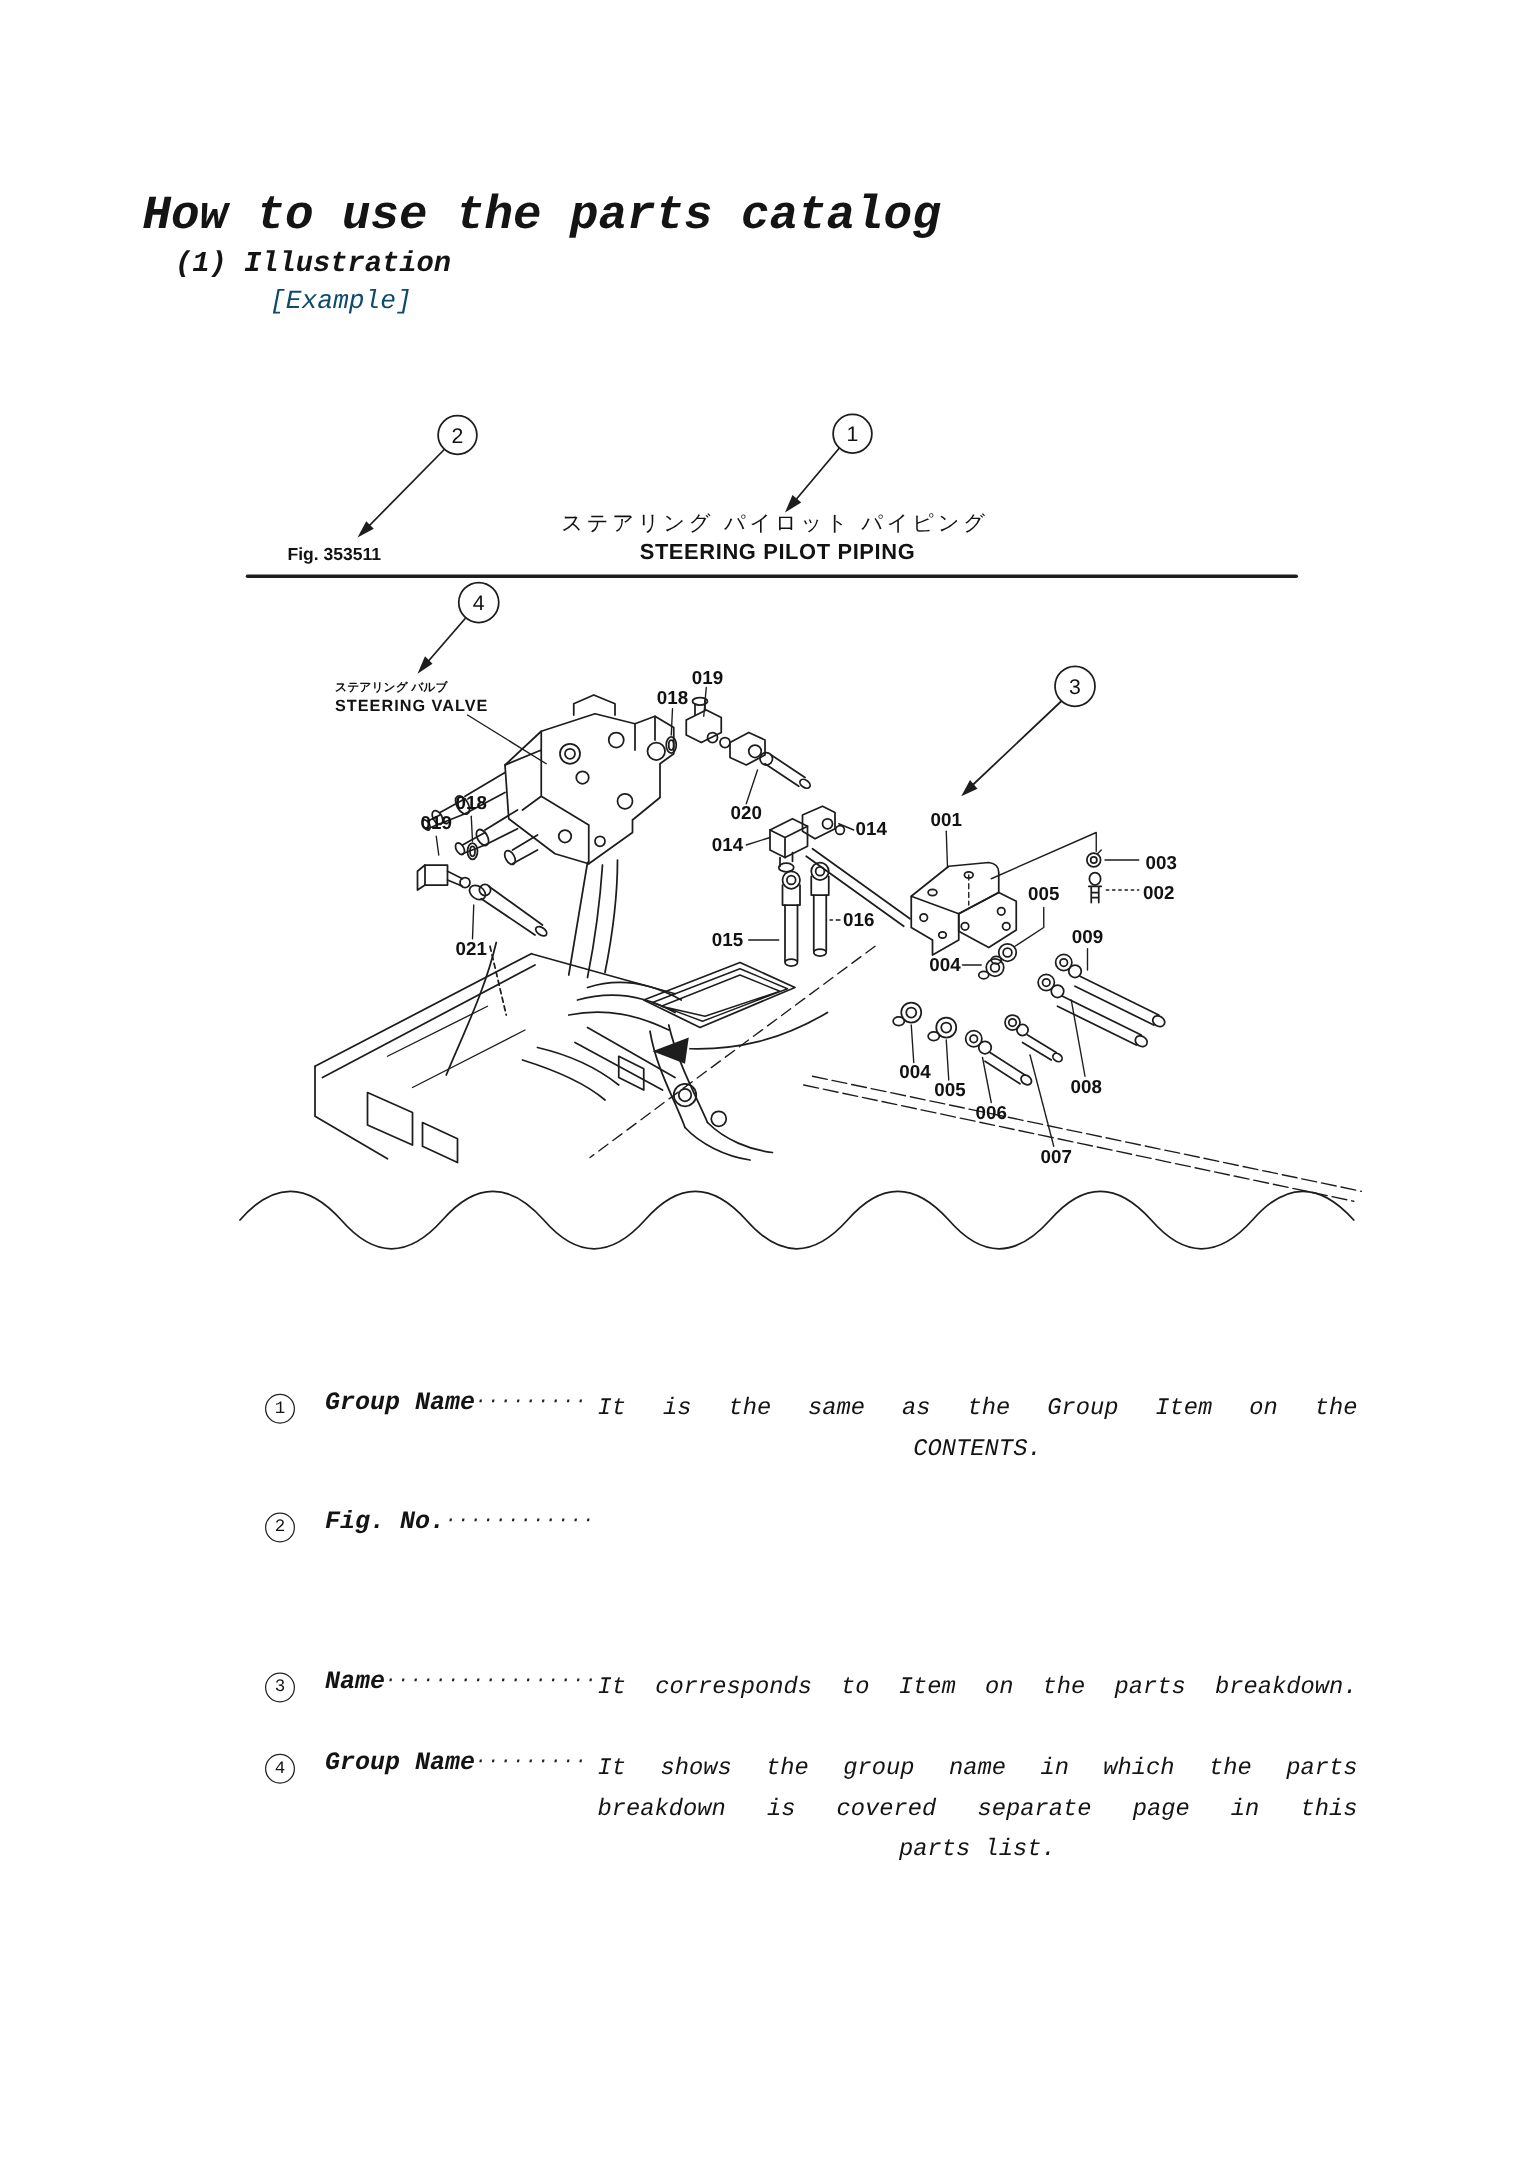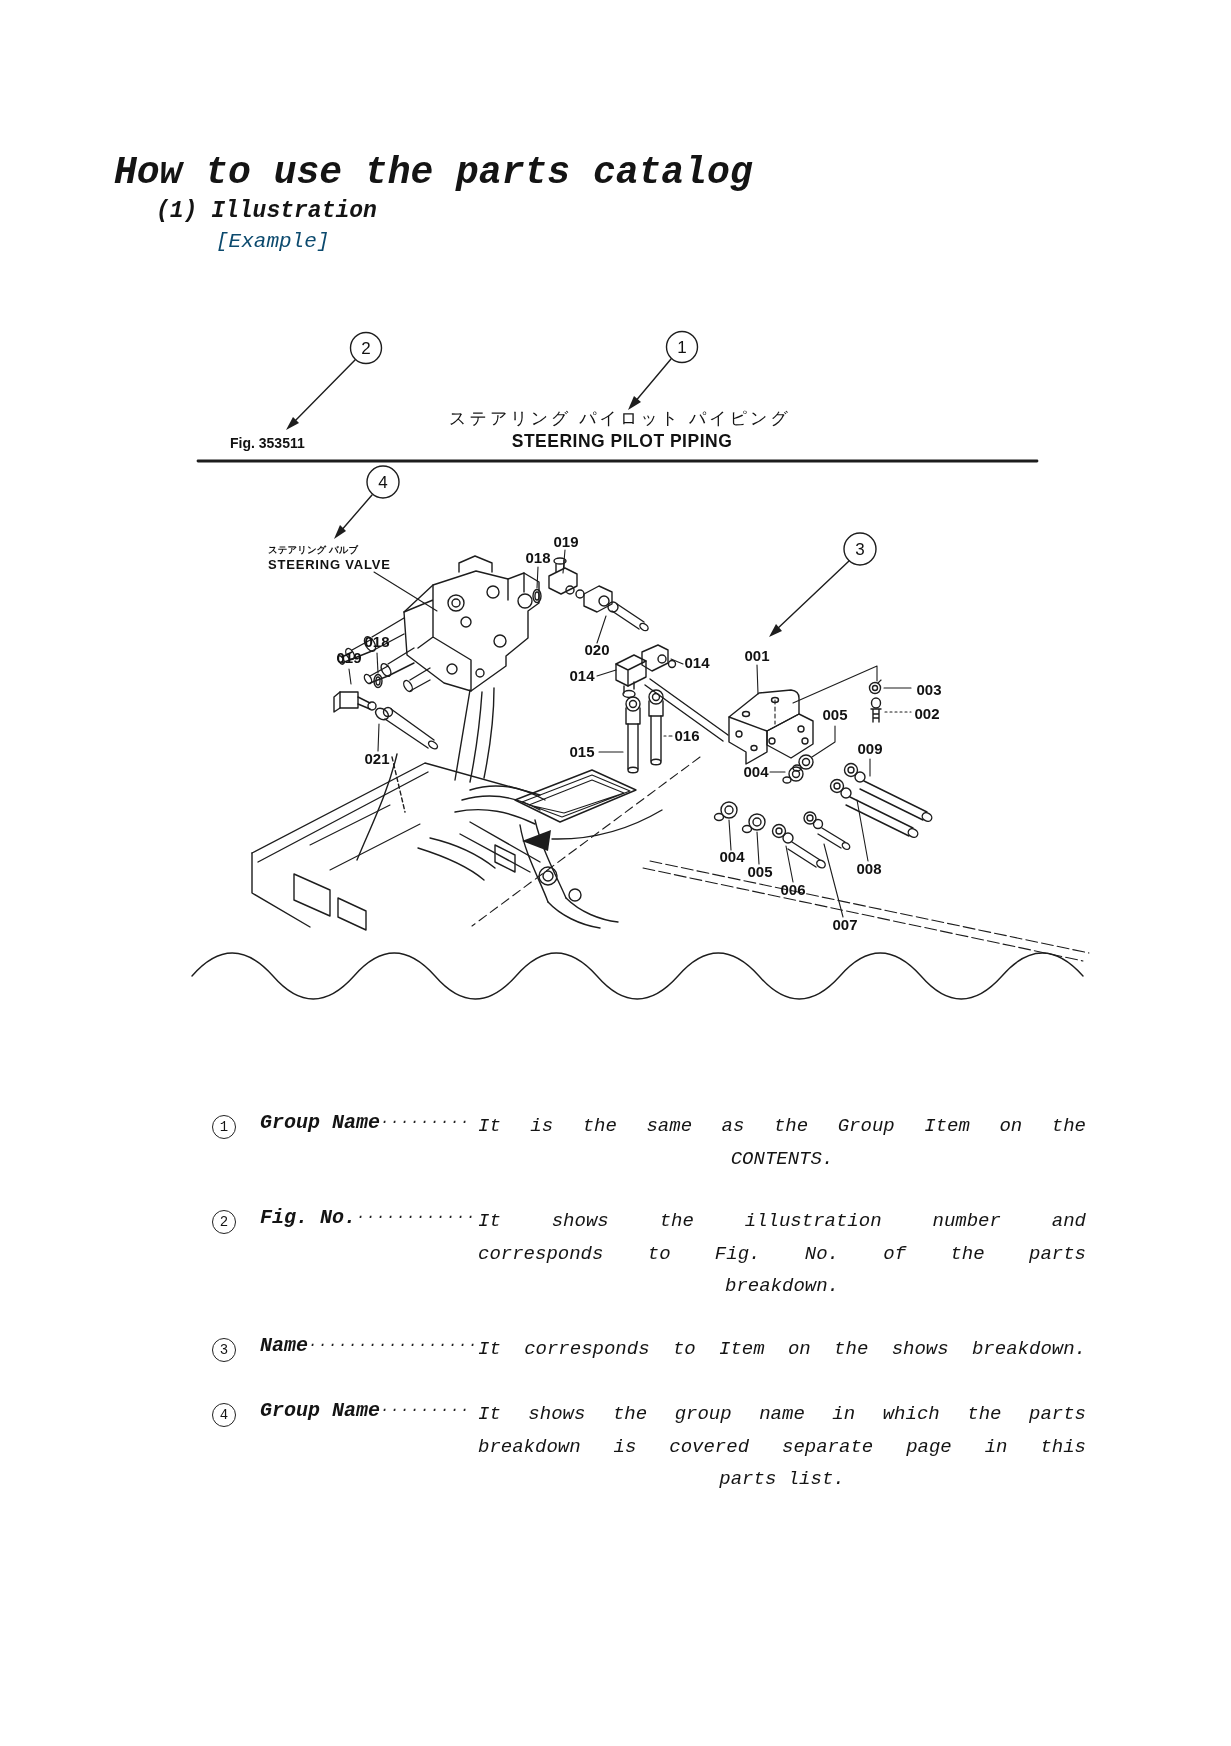--- a/index.html
+++ b/index.html
@@ -1,20 +1,20 @@
 <!DOCTYPE html>
 <html><head>
 <meta charset="utf-8">
 <style>
   html,body{margin:0;padding:0;}
   body{width:1231px;height:1746px;background:#ffffff;position:relative;overflow:hidden;
        font-family:"Liberation Mono",monospace;color:#141414;}
   .abs{position:absolute;}
   .page-title{left:114px;top:151px;font-style:italic;font-weight:bold;font-size:38px;white-space:nowrap;}
-  .subtitle{left:156px;top:198px;font-style:italic;font-weight:bold;font-size:23px;white-space:nowrap;text-align:center;}
+  .subtitle{left:140px;top:198px;font-style:italic;font-weight:bold;font-size:23px;white-space:nowrap;text-align:center;}
   .example{left:204px;top:230px;font-style:italic;font-size:21px;white-space:nowrap;color:#0c4a6e;margin-left:12px;}
 
   
   .legend-item{position:absolute;left:212px;width:880px;font-style:italic;}
   .lhead{position:absolute;left:0;top:1px;width:266px;display:flex;align-items:baseline;}
   .lnum{flex:0 0 auto;width:22px;height:22px;border:1.5px solid #222;border-radius:50%;
         display:inline-flex;align-items:center;justify-content:center;
         font-size:14px;font-style:normal;transform:translateY(3px);margin-right:12px;}
   .lname{font-size:20px;font-weight:bold;white-space:nowrap;margin-left:12px;}
   .ldots{flex:1 1 auto;overflow:hidden;white-space:nowrap;font-size:15px;letter-spacing:1px;
@@ -329,35 +329,30 @@
     <div class="lline">CONTENTS.</div>
   </div>
 </div>
 
 <div class="legend-item" style="top:1205px">
   <div class="lhead">
     <span class="lnum">2</span>
     <span class="lname">Fig. No.</span>
     <span class="ldots">············</span>
   </div>
-  <div class="ldesc">
-    <div class="jline">It shows the illustration number and</div>
-    <div class="jline">corresponds to Fig. No. of the parts</div>
-    <div class="lline">breakdown.</div>
-  </div>
 </div>
 
 <div class="legend-item" style="top:1333px">
   <div class="lhead">
     <span class="lnum">3</span>
     <span class="lname">Name</span>
     <span class="ldots">····················</span>
   </div>
   <div class="ldesc">
-    <div class="jline">It corresponds to Item on the shows breakdown.</div>
+    <div class="jline">It corresponds to Item on the parts breakdown.</div>
 
   </div>
 </div>
 
 <div class="legend-item" style="top:1398px">
   <div class="lhead">
     <span class="lnum">4</span>
     <span class="lname">Group Name</span>
     <span class="ldots">·········</span>
   </div>

